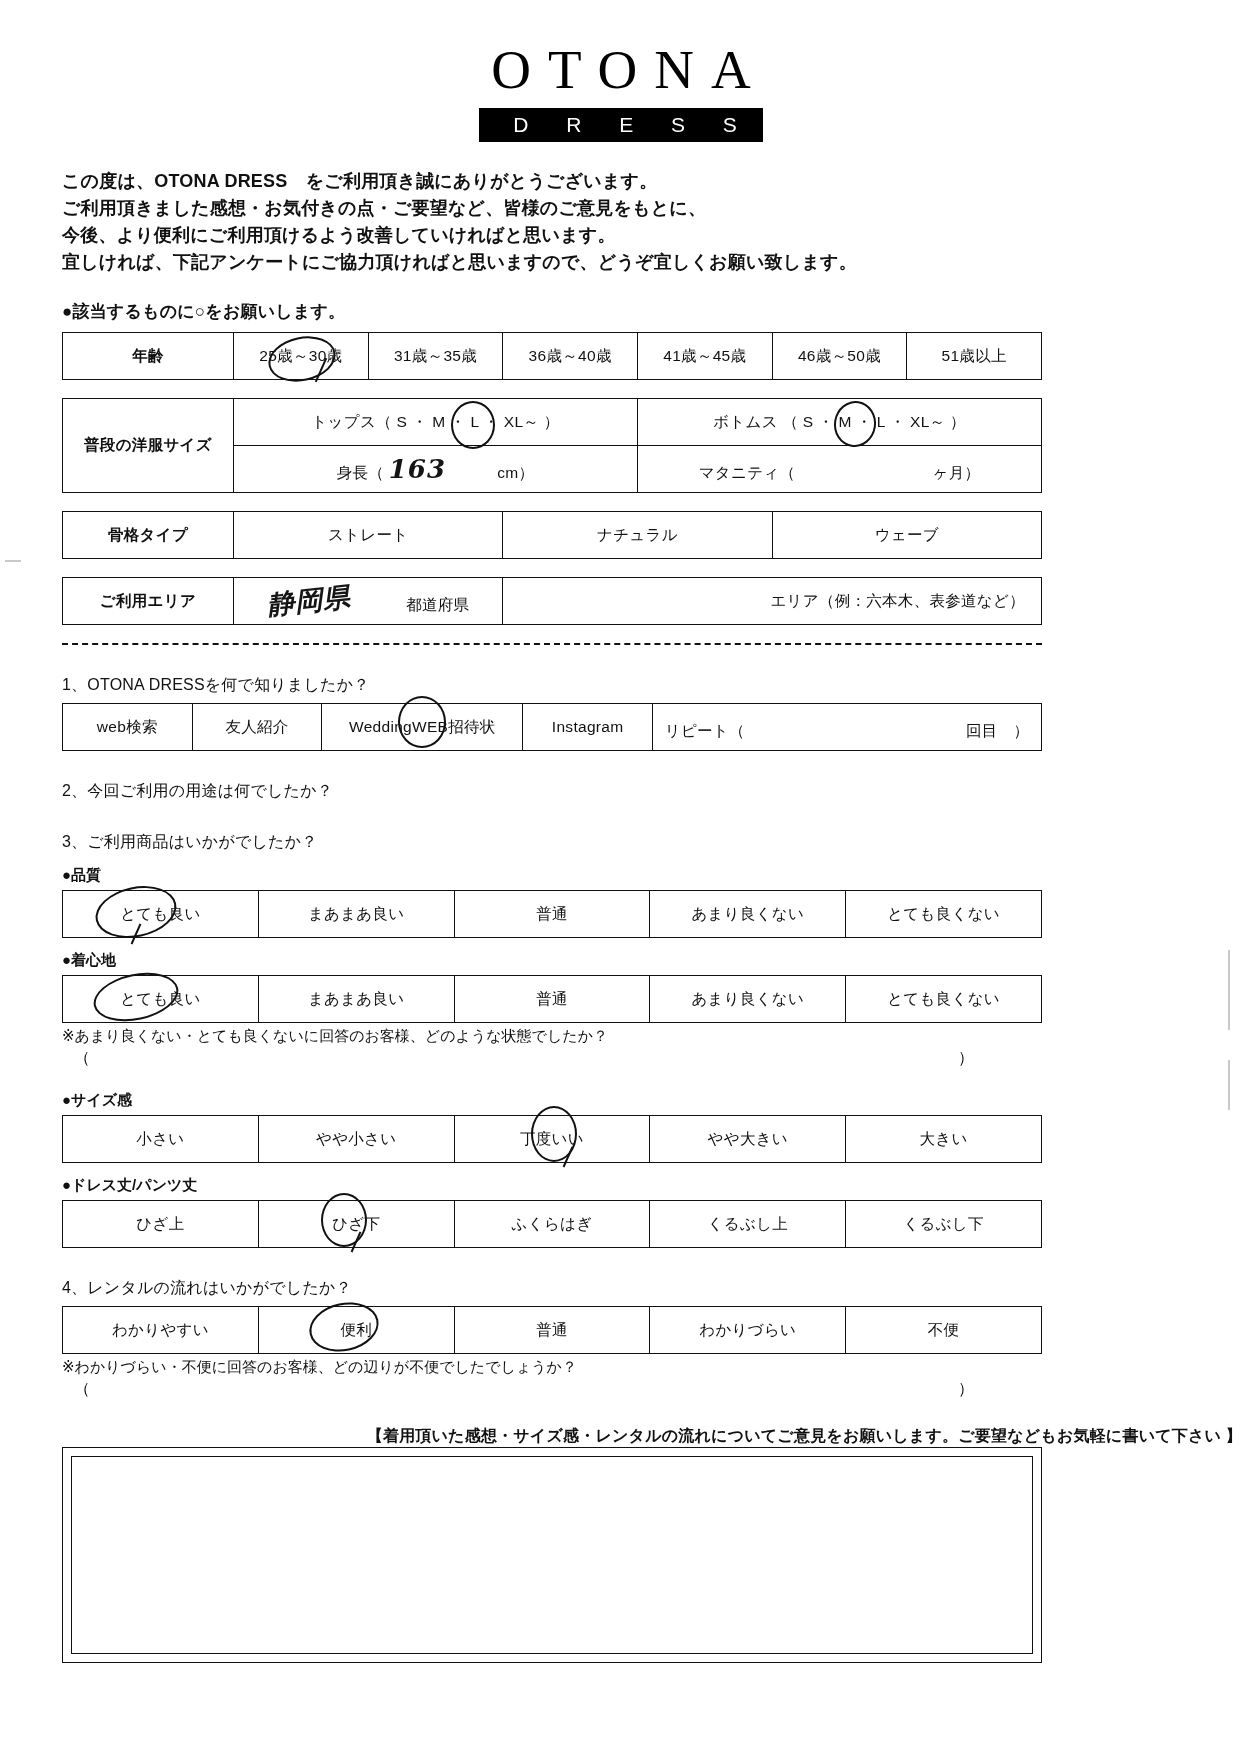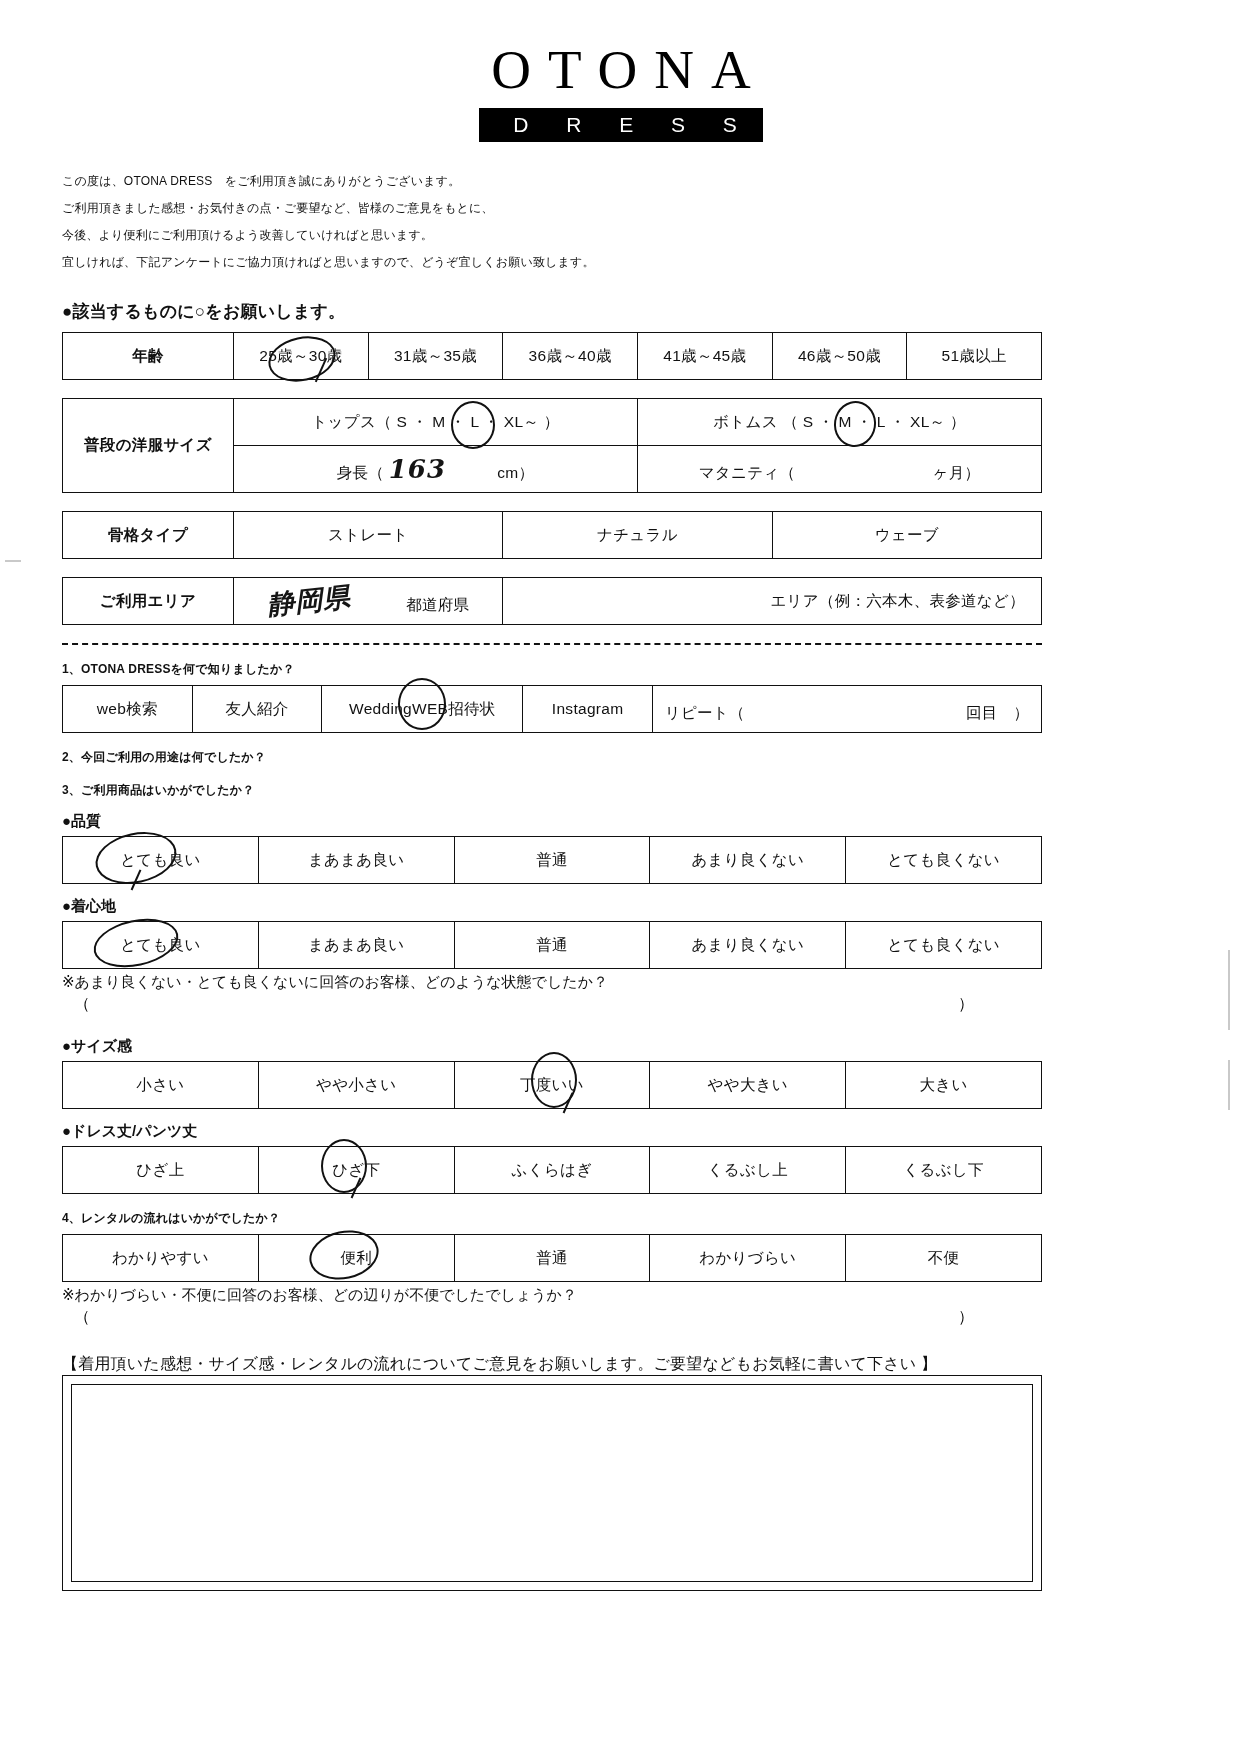--- a/index.html
+++ b/index.html
@@ -47,36 +47,37 @@
     padding: 6px 10px 7px 34px;
     margin-top: 11px;
     line-height: 1;
     font-weight: 400;
     min-width: 200px;
   }
 
   
   .intro {
     margin: 26px 0 0 62px;
-    font-size: 12px;
+    font-size: 18px;
     line-height: 27px;
     letter-spacing: 0.2px;
+    font-weight: bold;
   }
   .intro div { white-space: nowrap; }
 
   .section-lead {
     margin: 24px 0 9px 62px;
     font-size: 17px;
     font-weight: bold;
     letter-spacing: 0.2px;
   }
   .q-head {
-    margin: 16px 0 7px 62px;
-    font-size: 12px;
-    font-weight: bold;
+    margin: 30px 0 7px 62px;
+    font-size: 16px;
+    font-weight: normal;
     letter-spacing: 0.2px;
   }
   .sub-head {
     margin: 13px 0 5px 62px;
     font-size: 15px;
     font-weight: bold;
   }
   .note {
     margin: 4px 0 0 62px;
     font-size: 15px;
@@ -152,22 +153,23 @@
     width: 2.4px;
     background: #111;
     transform: rotate(24deg);
     pointer-events: none;
   }
 
   
   .comment-title {
     margin: 26px 0 0 62px;
     font-size: 16px;
-    font-weight: normal;
+    font-weight: bold;
     letter-spacing: 0.2px;
+    text-align: right;
   }
   .comment-outer {
     margin-left: 62px;
     width: 980px;
     height: 216px;
     border: 1.6px solid #111111;
     box-sizing: border-box;
     padding: 8px;
   }
   .comment-inner {

